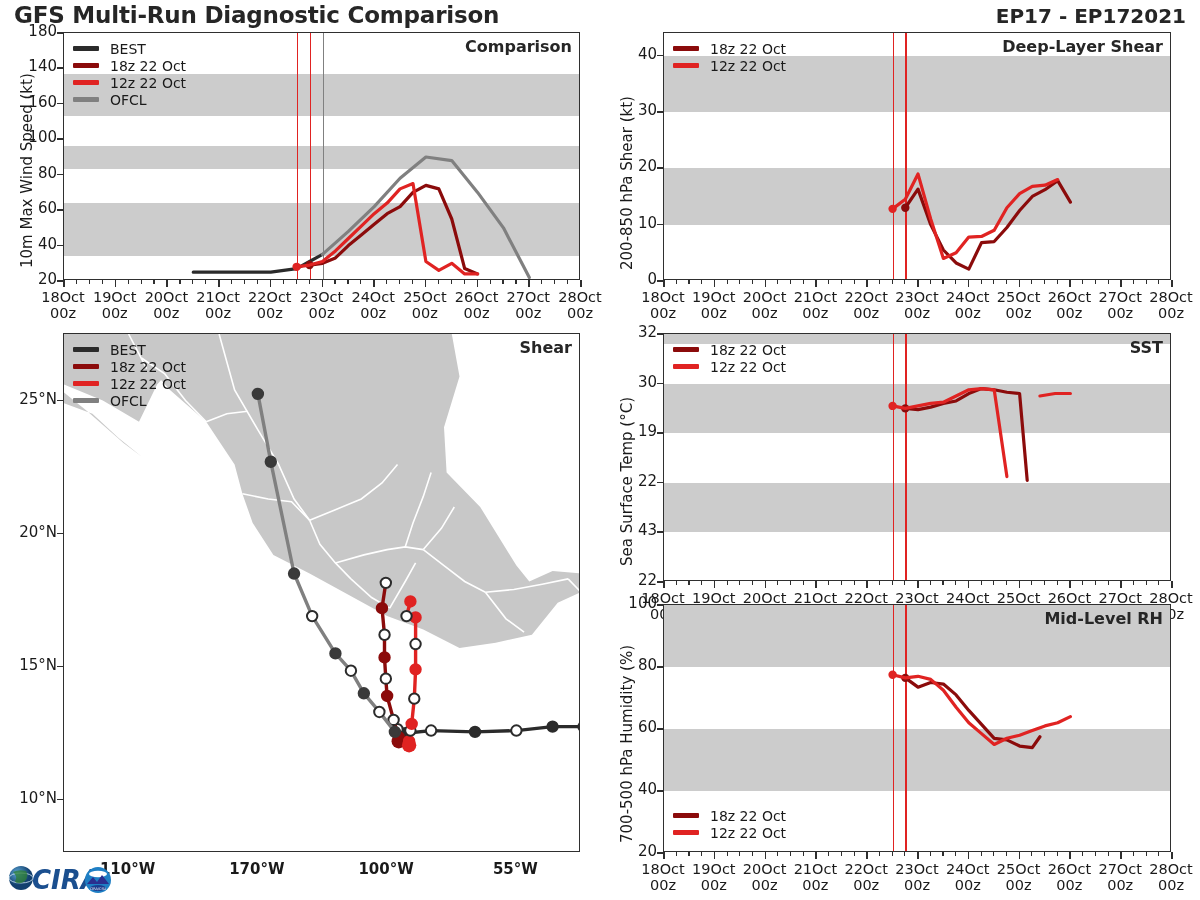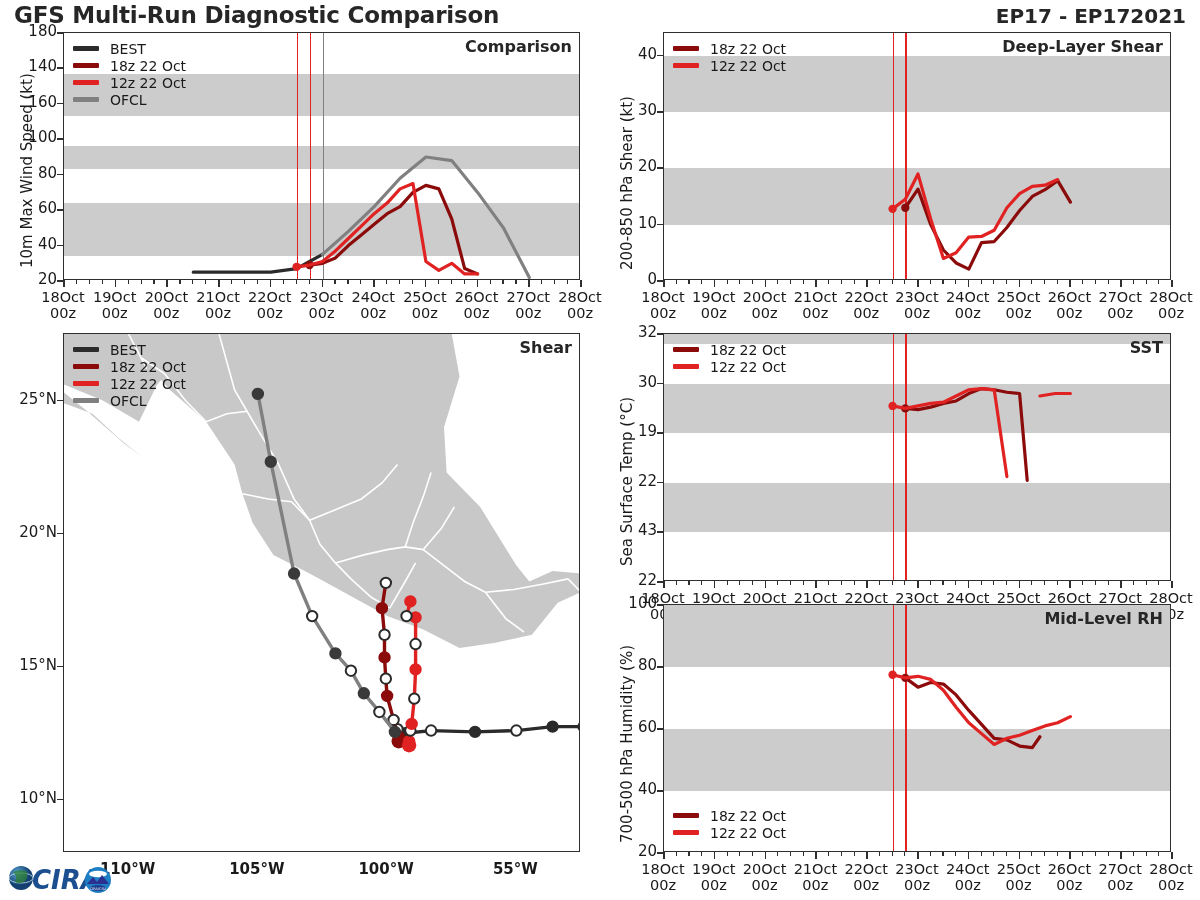--- a/index.html
+++ b/index.html
@@ -271,21 +271,21 @@
   <div class="ticks" id="t-track">
       <div class="ytick" style="left: -3px; width: 60px; top: 788.769px;">10°N</div>
       <div class="tickmark" style="left: 57px; top: 798.769px; width: 6px; height: 1.6px;"></div>
       <div class="ytick" style="left: -3px; width: 60px; top: 655.692px;">15°N</div>
       <div class="tickmark" style="left: 57px; top: 665.692px; width: 6px; height: 1.6px;"></div>
       <div class="ytick" style="left: -3px; width: 60px; top: 522.615px;">20°N</div>
       <div class="tickmark" style="left: 57px; top: 532.615px; width: 6px; height: 1.6px;"></div>
       <div class="ytick" style="left: -3px; width: 60px; top: 389.538px;">25°N</div>
       <div class="tickmark" style="left: 57px; top: 399.538px; width: 6px; height: 1.6px;"></div>
       <div class="xtick" style="left: 87.625px; width: 80px; top: 861px; font-size: 15px; font-weight: bold;">110°W</div>
-      <div class="xtick" style="left: 216.875px; width: 80px; top: 861px; font-size: 15px; font-weight: bold;">105°W</div>
+      <div class="xtick" style="left: 216.875px; width: 80px; top: 861px; font-size: 15px; font-weight: bold;">170°W</div>
       <div class="xtick" style="left: 346.125px; width: 80px; top: 861px; font-size: 15px; font-weight: bold;">100°W</div>
       <div class="xtick" style="left: 475.375px; width: 80px; top: 861px; font-size: 15px; font-weight: bold;">55°W</div>
     </div>
 
   <div class="panel" id="p-shear" style="left:663px; top:32px; width:508px; height:248px;">
     <div class="plotbox">
       <div class="bands">
           <div class="band" style="top: 135.273px; height: 56.3636px;"></div>
           <div class="band" style="top: 22.5455px; height: 56.3636px;"></div>
         </div>

